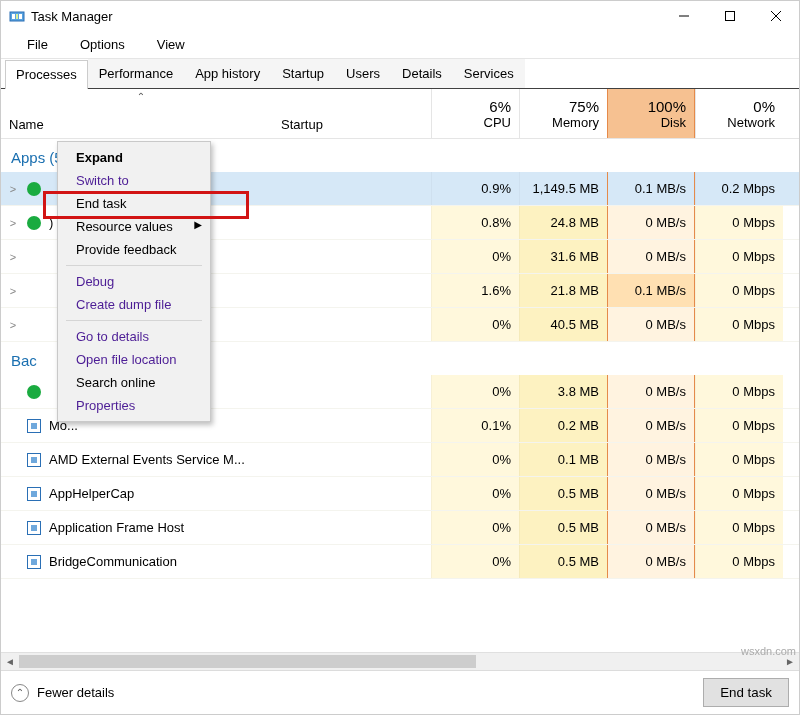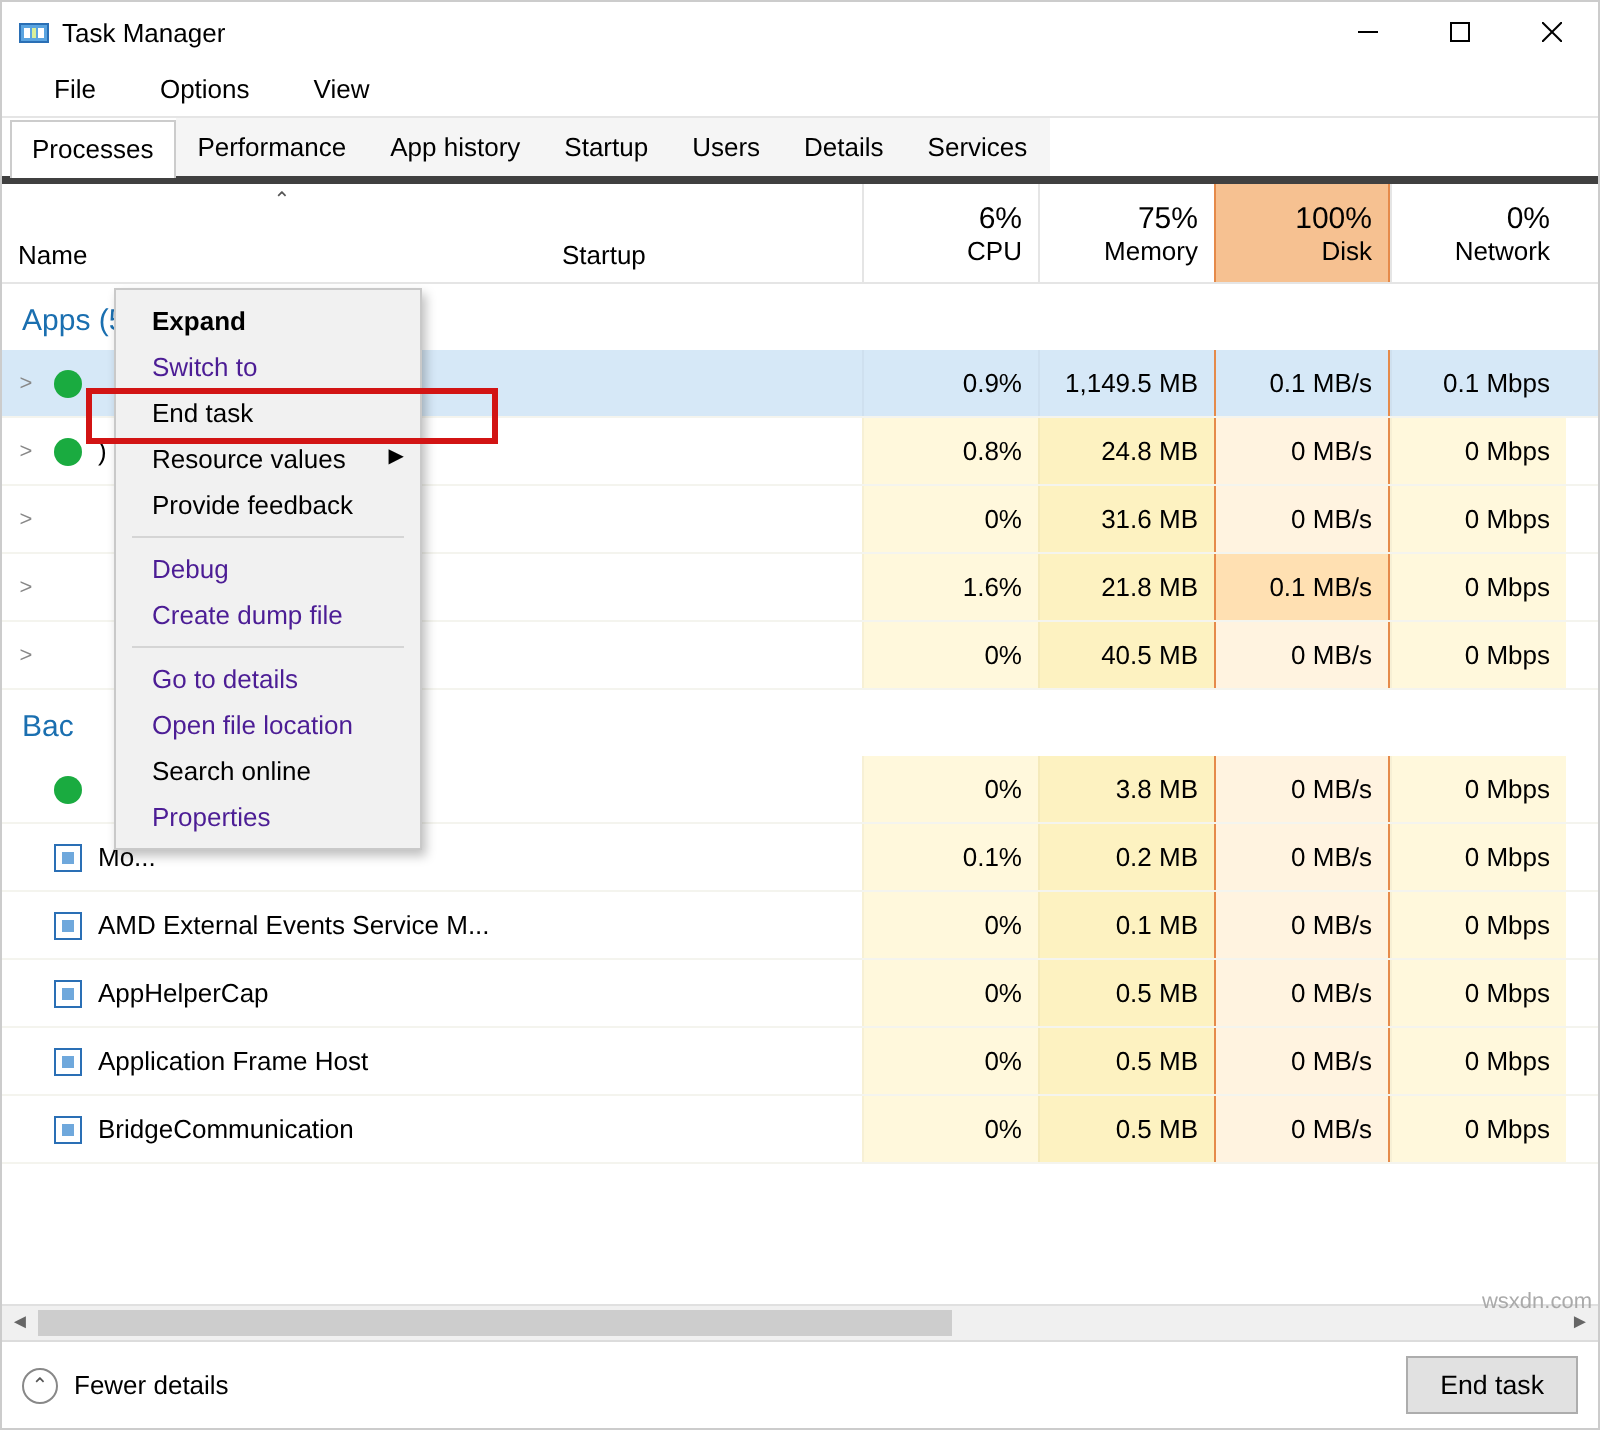--- a/index.html
+++ b/index.html
@@ -4,21 +4,21 @@
 <style>
   * { box-sizing: border-box; }
   html, body { margin:0; padding:0; font-family: "Segoe UI", Arial, sans-serif; font-size:13px; background:#fff; color:#000; width:800px; }
   .window { width:800px; height:715px; display:flex; flex-direction:column; border:1px solid #ccc; }
   .titlebar { display:flex; align-items:center; height:30px; }
   .titlebar .app-icon { width:16px; height:16px; margin:0 6px 0 8px; }
   .titlebar .title { flex:1; font-size:13px; }
   .winbtn { width:46px; height:30px; display:flex; align-items:center; justify-content:center; }
   .menubar { display:flex; gap:28px; padding:4px 24px; border-bottom:1px solid #e5e5e5; }
   .menubar span { cursor:default; padding:2px 2px; }
-  .tabs { display:flex; border-bottom:4px solid #404040; padding-left:4px;align-items:center; }
+  .tabs { display:flex; border-bottom:1px solid #404040; padding-left:4px;align-items:center; }
   .tab { padding:6px 10px 7px; border:1px solid transparent; border-bottom:none; background:#f5f5f5; }
   .tab.active { background:#fff; border-color:#ccc; position:relative; top:1px; }
   .headers { display:flex; border-bottom:1px solid #e5e5e5; height:50px; }
   .headers .hname { flex: 0 0 280px; display:flex; flex-direction:column; justify-content:flex-end; padding:0 8px 6px; position:relative; }
   .headers .sort { position:absolute; top:2px; left:50%; transform:translateX(-50%); font-size:10px; color:#555; }
   .headers .hstatus { flex: 0 0 150px; display:flex; align-items:flex-end; padding-bottom:6px; }
   .mcol { width:88px; border-left:1px solid #e5e5e5; display:flex; flex-direction:column; align-items:flex-end; justify-content:center; padding:0 8px; font-size:13px; }
   .mcol .pct { font-size:15px; }
   .mcol.hot { background:#f6c191; border-left:1px solid #e58a4a; border-right:1px solid #e58a4a; }
   .body { position:relative; flex:1; overflow:hidden; }
@@ -136,21 +136,21 @@
           <div class="row sel">
     <span class="exp">&gt;</span>
     <span class="ic">
               <span class="grn"></span>
             </span>
     <span class="nm"></span>
     <span class="st"></span>
     <span class="cell cpu">0.9%</span>
     <span class="cell mem">1,149.5 MB</span>
     <span class="cell dsk">0.1 MB/s</span>
-    <span class="cell net">0.1 Mbps</span>
+    <span class="cell net">0.2 Mbps</span>
   </div>
           <div class="row">
     <span class="exp">&gt;</span>
     <span class="ic">
               <span class="grn"></span>
             </span>
     <span class="nm">) (2)</span>
     <span class="st"></span>
     <span class="cell cpu">0.8%</span>
     <span class="cell mem">24.8 MB</span>

